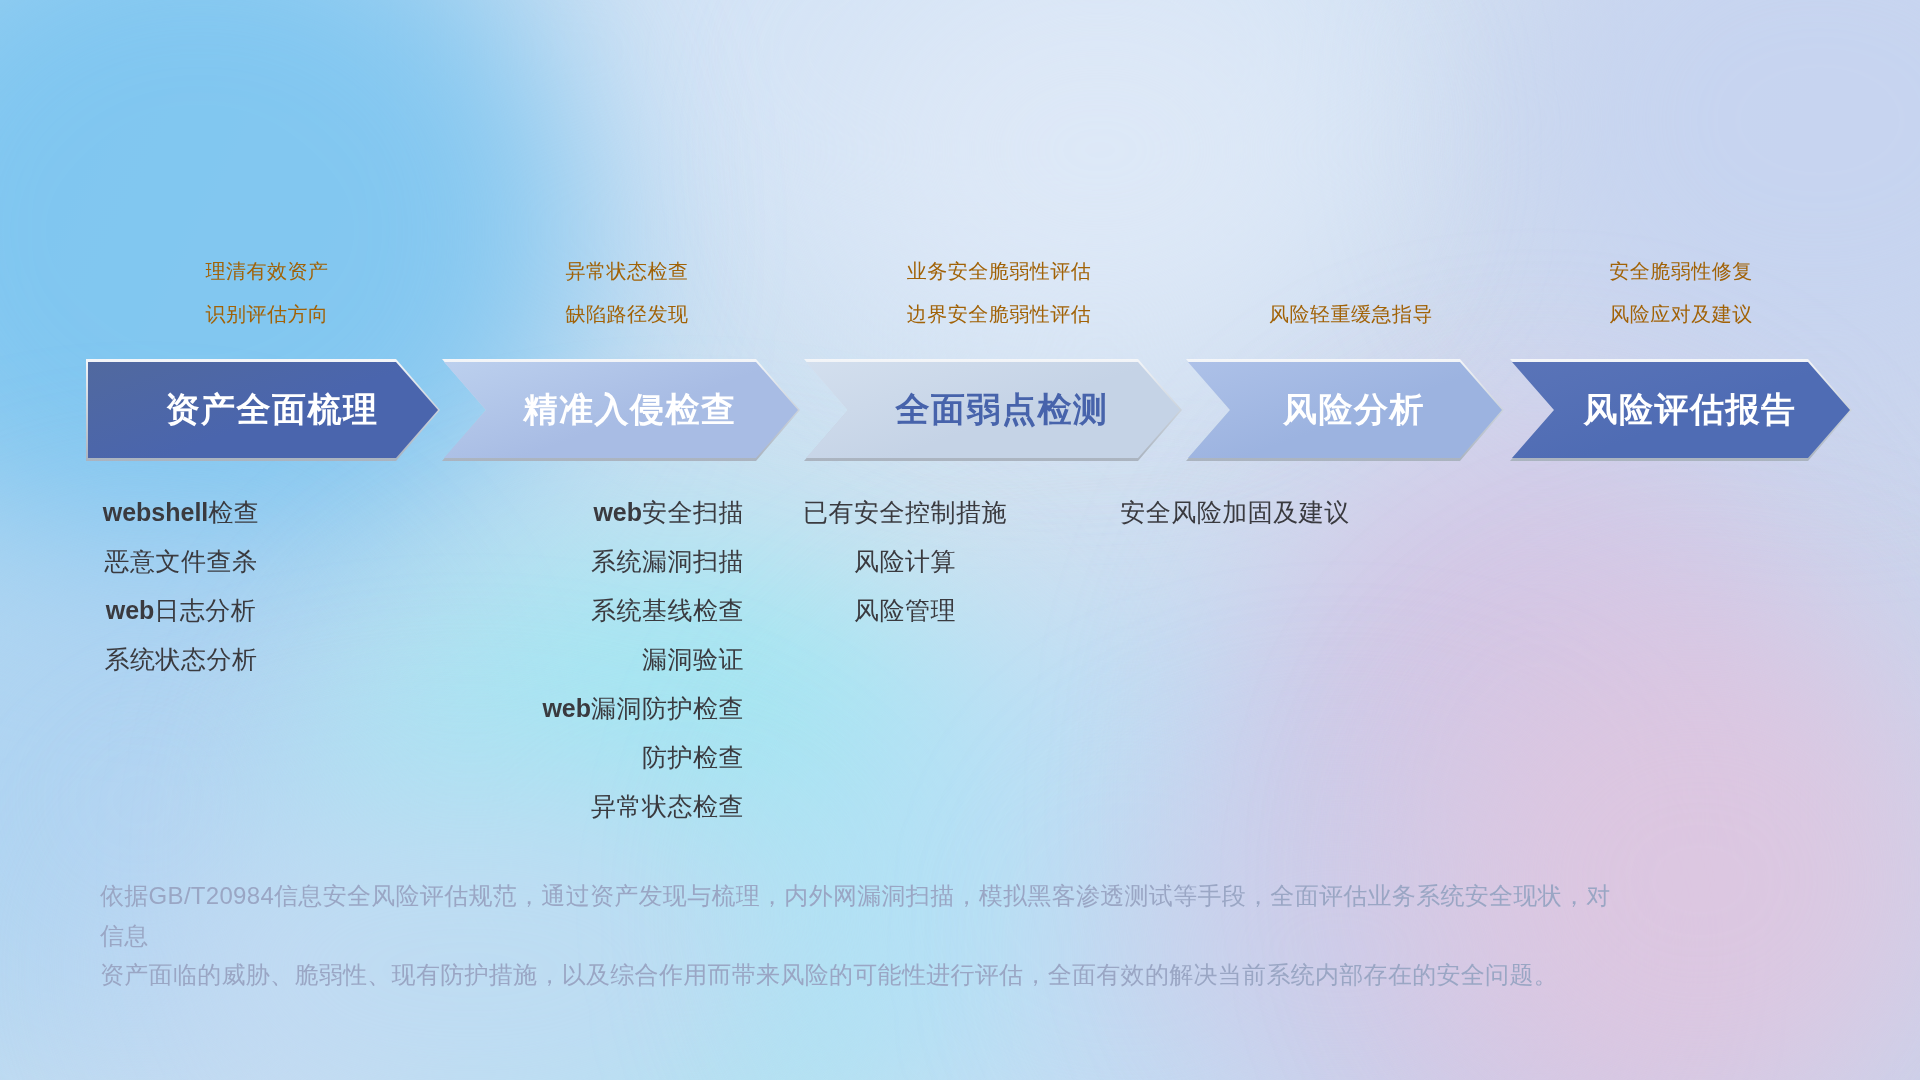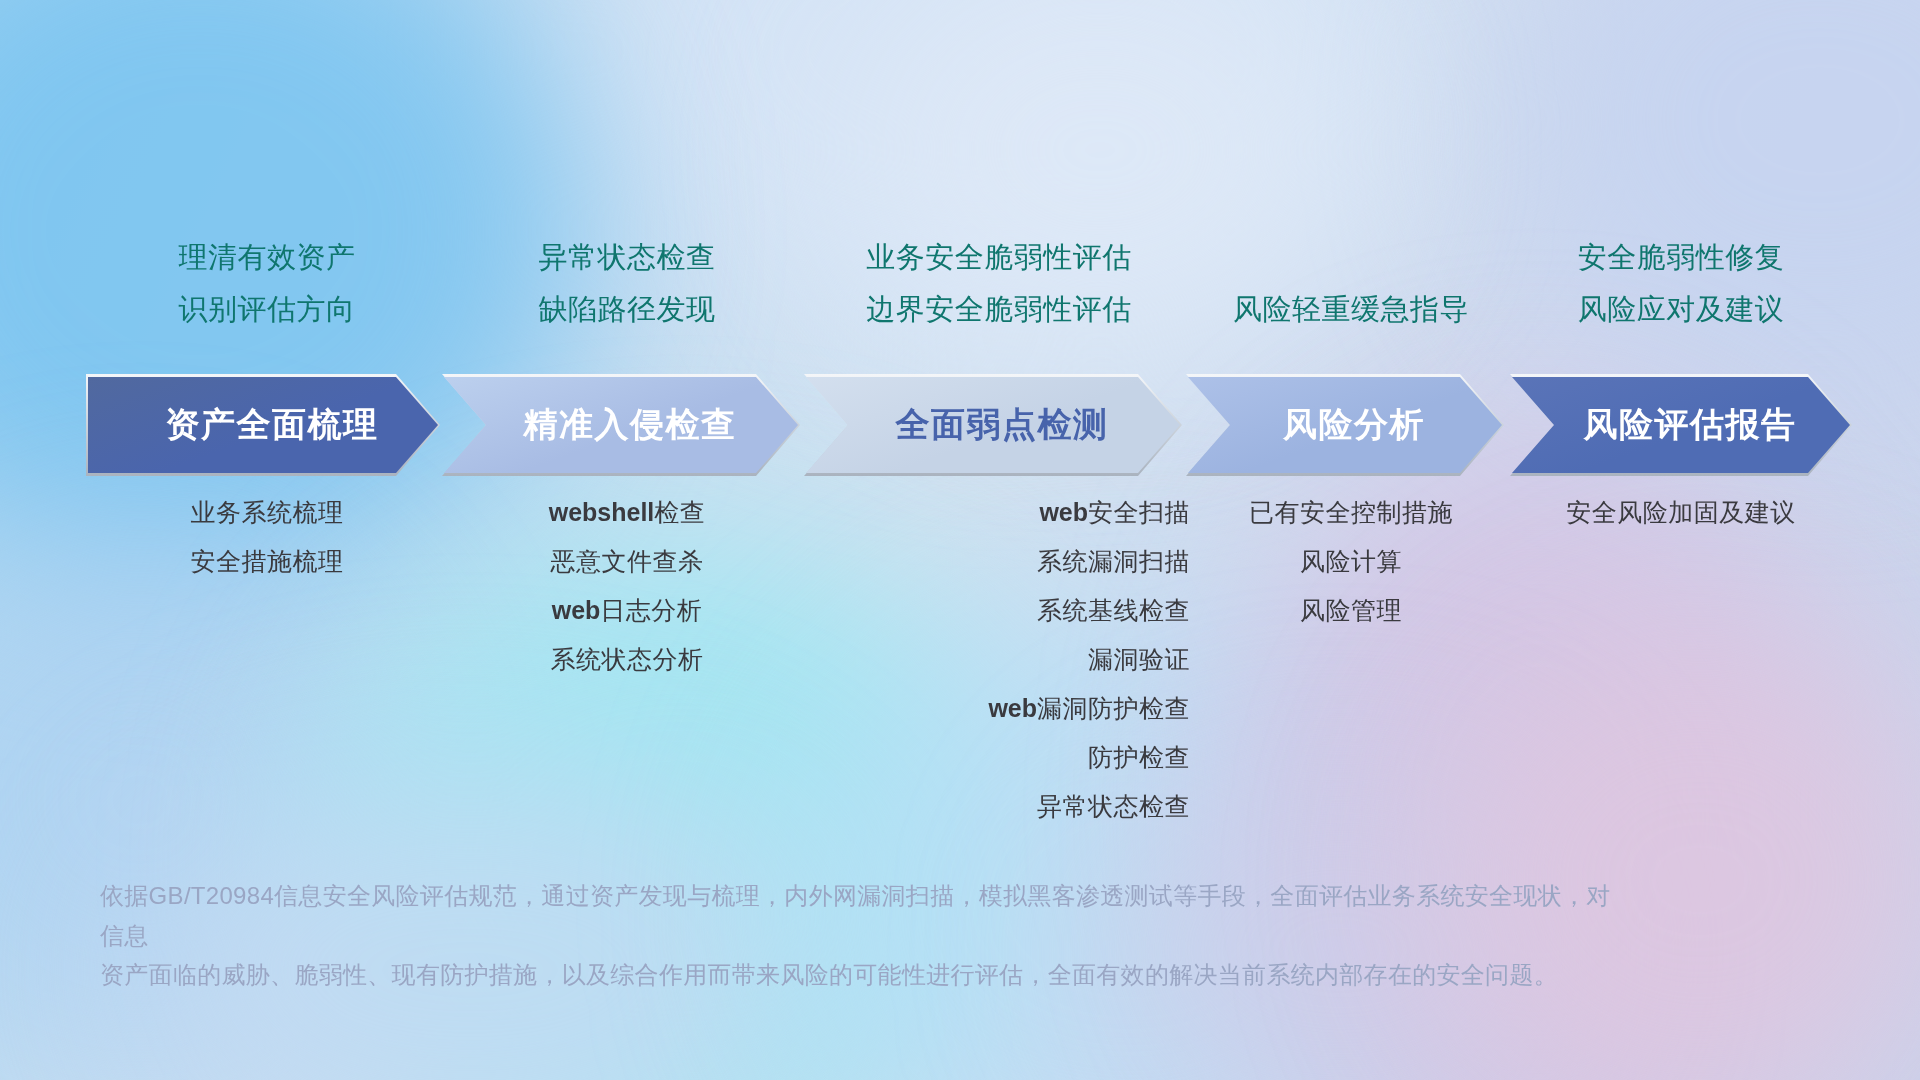--- a/index.html
+++ b/index.html
@@ -39,34 +39,34 @@
   .bot-row{
     position:absolute;left:0;right:0;top:500px;
     display:flex;align-items:flex-start;
   }
   .col{
     display:flex;flex-direction:column;align-items:center;justify-content:flex-start;
   }
   .top-row .col{justify-content:flex-end;}
 
   .tlabel{
-    font-size:29px;color:#0f766e;line-height:1;
+    font-size:20px;color:#a16207;line-height:1;
     margin-bottom:23px;white-space:nowrap;letter-spacing:.5px;
   }
   .tlabel:last-child{margin-bottom:0;}
 
   .blabel{
     font-size:25px;color:#3a3a3f;line-height:1;
     margin-bottom:24px;white-space:nowrap;letter-spacing:.5px;
   }
   .blabel b{font-weight:700;letter-spacing:0;}
 
   
   #band{
-    position:absolute;left:88px;top:377px;width:1762px;height:96px;
+    position:absolute;left:88px;top:362px;width:1762px;height:96px;
   }
   .arrow{
     position:absolute;top:0;height:96px;
     display:flex;align-items:center;
     -webkit-clip-path:polygon(0 0, calc(100% - 42px) 0, 100% 50%, calc(100% - 42px) 100%, 0 100%, 42px 50%);
     clip-path:polygon(0 0, calc(100% - 42px) 0, 100% 50%, calc(100% - 42px) 100%, 0 100%, 42px 50%);
   }
   .arrow.first{
     -webkit-clip-path:polygon(0 0, calc(100% - 42px) 0, 100% 50%, calc(100% - 42px) 100%, 0 100%);
     clip-path:polygon(0 0, calc(100% - 42px) 0, 100% 50%, calc(100% - 42px) 100%, 0 100%);
@@ -154,24 +154,20 @@
       <div class="arrow" style="left: 1100px; width: 314px; z-index: 17; background: linear-gradient(160deg, rgb(173, 193, 232) 0%, rgb(156, 179, 224) 55%, rgb(156, 179, 224) 100%);">
         <span class="atext" style="color: rgb(255, 255, 255);">风险分析</span>
       </div>
       <div class="bevel" style="left: 1422px; width: 342px; z-index: 6;"></div>
       <div class="arrow" style="left: 1424px; width: 338px; z-index: 16; background: linear-gradient(160deg, rgb(90, 116, 184) 0%, rgb(79, 108, 180) 55%, rgb(79, 108, 180) 100%);">
         <span class="atext" style="color: rgb(255, 255, 255);">风险评估报告</span>
       </div>
     </div>
 
   <div class="bot-row" id="botRow">
-      <div class="col" style="width: 358px; margin-left: 88px;">
-        <div class="blabel">业务系统梳理</div>
-        <div class="blabel">安全措施梳理</div>
-      </div>
       <div class="col" style="width: 362px; margin-left: 0px;">
         <div class="blabel"><b>webshell</b>检查</div>
         <div class="blabel">恶意文件查杀</div>
         <div class="blabel"><b>web</b>日志分析</div>
         <div class="blabel">系统状态分析</div>
       </div>
       <div class="col" style="width: 382px; margin-left: 0px; align-items: flex-end;">
         <div class="blabel"><b>web</b>安全扫描</div>
         <div class="blabel">系统漏洞扫描</div>
         <div class="blabel">系统基线检查</div>

